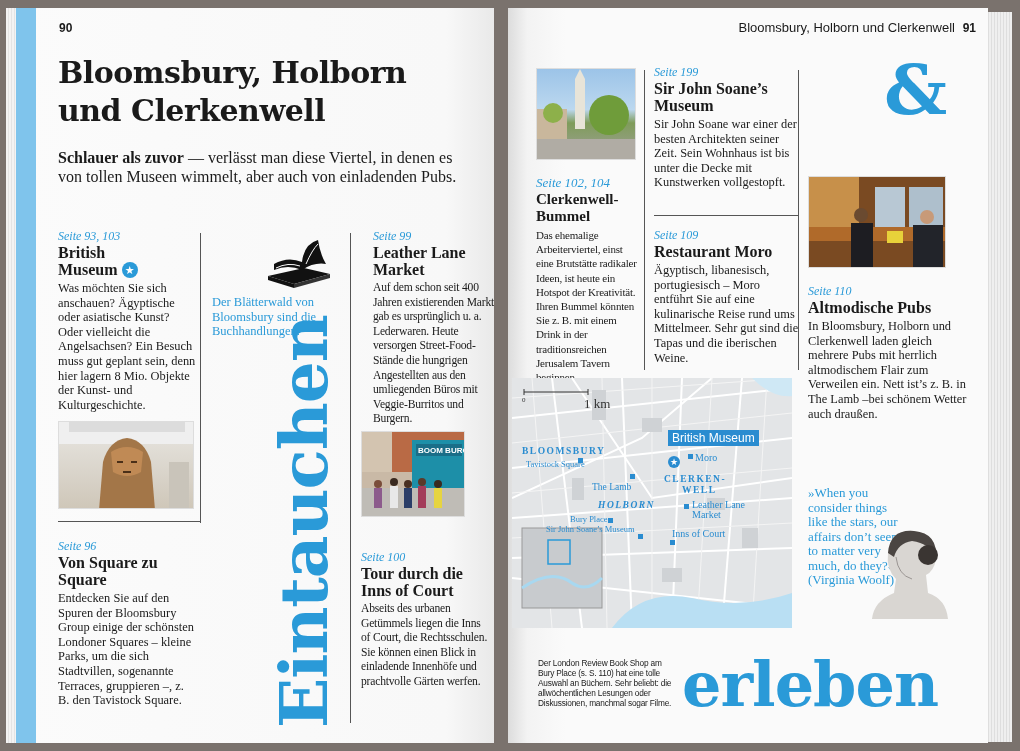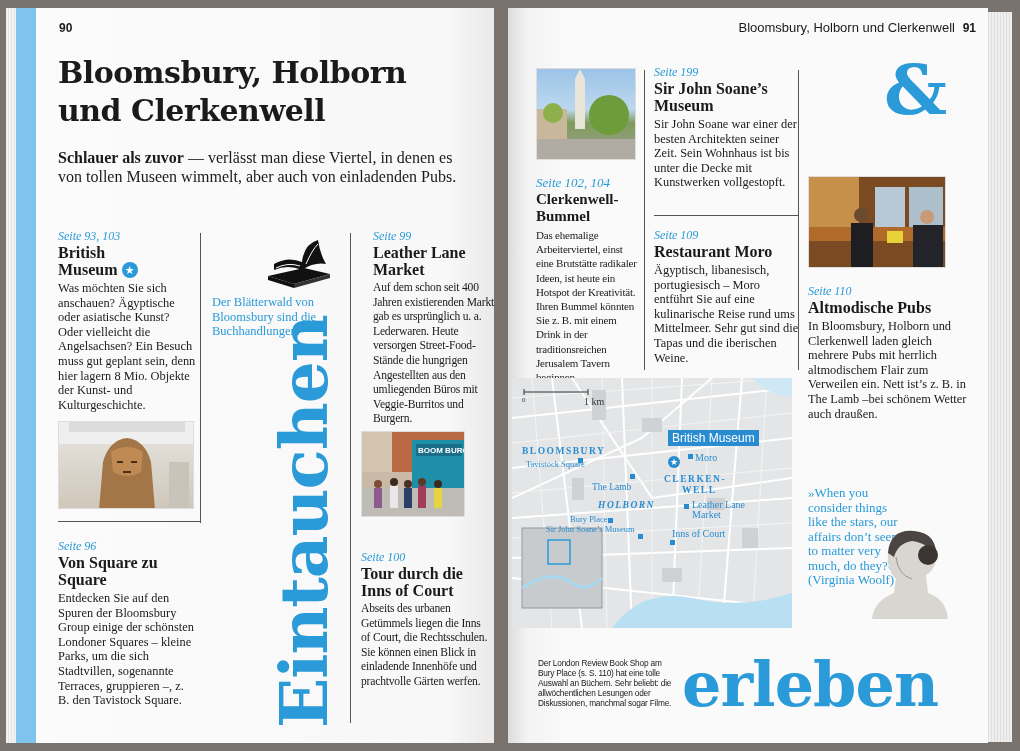--- a/index.html
+++ b/index.html
@@ -263,21 +263,21 @@
         <rect x="10" y="150" width="80" height="80" fill="#c8cbce" stroke="#999" stroke-width="1"></rect>
         <path d="M10 210 Q40 190 60 205 Q75 215 90 200" stroke="#a8d8f0" stroke-width="3" fill="none"></path>
         <rect x="36" y="162" width="22" height="24" fill="none" stroke="#2a9ad8" stroke-width="1.5"></rect>
         <g stroke="#333" stroke-width="1">
           <path d="M12 14 L76 14"></path>
             <path d="M12 11 L12 17"></path>
             <path d="M76 11 L76 17"></path>
         </g>
       </svg>
       <span class="map-label" style="left:10px; top:18px; color:#333; font-size:7px;">0</span>
-      <span class="map-label" style="left:72px; top:18px; color:#333; font-size:10px;">1 km</span>
+      <span class="map-label" style="left:72px; top:18px; color:#333; font-size:13px;">1 km</span>
 
       <span class="map-hl" style="left:156px; top:52px;">British Museum</span>
       <span class="map-pin" style="left:156px; top:78px; width:12px; height:12px; border-radius:50%; background:#2a8cd0; color:#fff; font-size:9px; line-height:12px; text-align:center;">★</span>
 
       <span class="map-label district" style="left:10px; top:68px;">BLOOMSBURY</span>
       <span class="map-label" style="left:14px; top:81px; font-size:8.5px;">Tavistock Square</span>
       <span class="map-pin" style="left:66px; top:80px;"></span>
 
       <span class="map-label" style="left:80px; top:104px;">The Lamb</span>
       <span class="map-pin" style="left:118px; top:96px;"></span>

